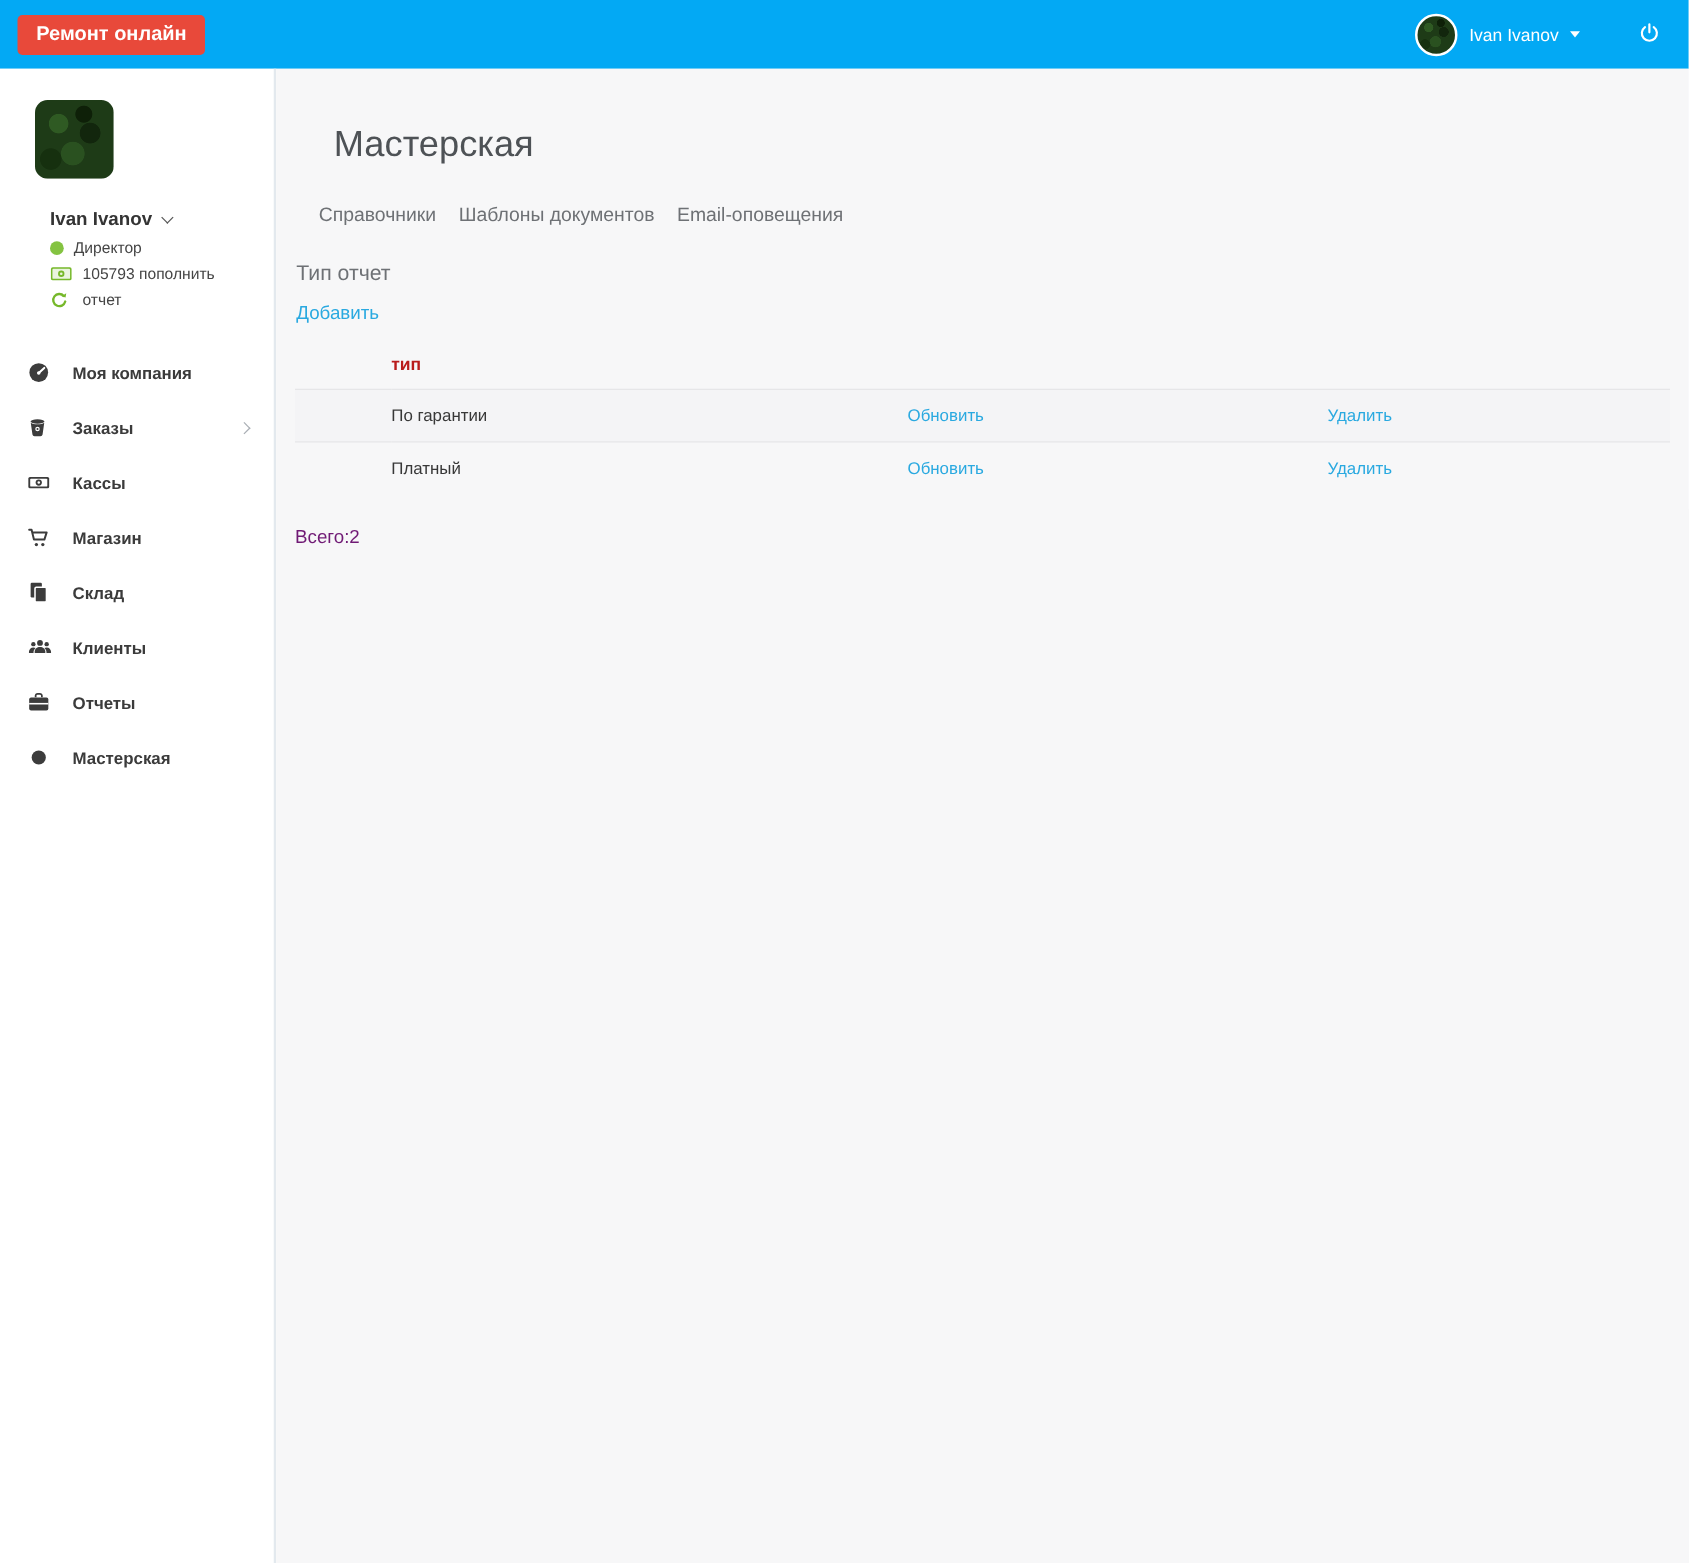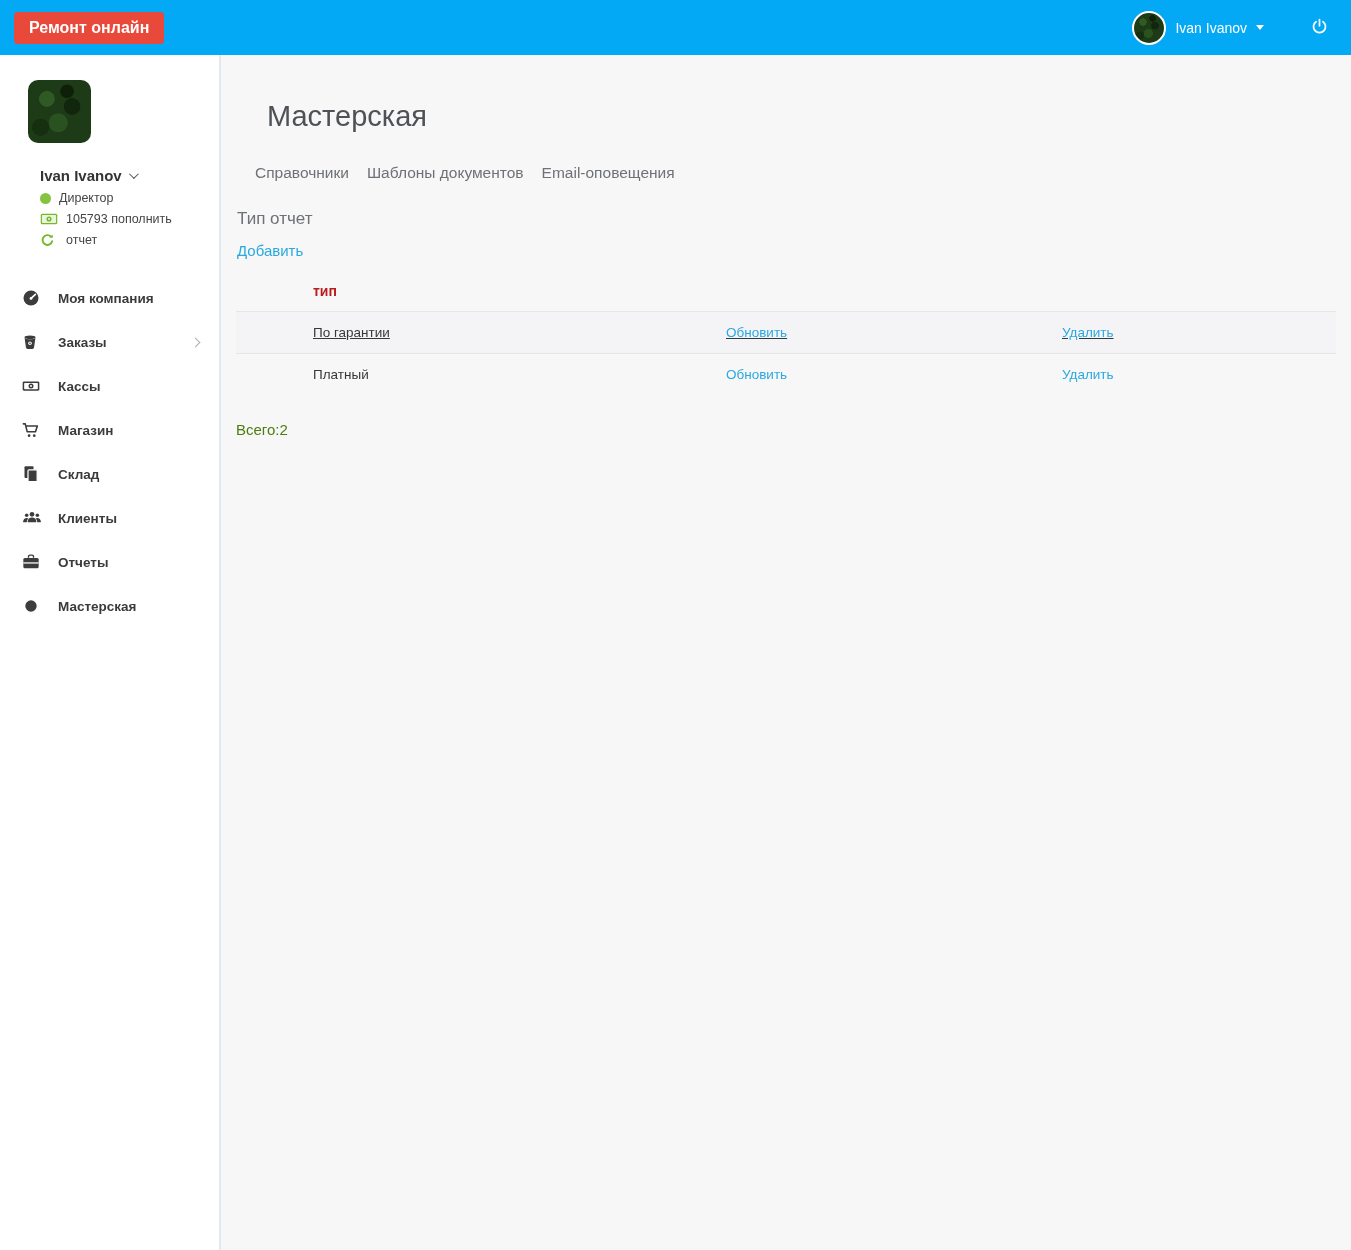--- a/index.html
+++ b/index.html
@@ -174,24 +174,24 @@
     border-bottom: 1px solid #e6e6e8;
     padding: 0;
   }
   .data-table td {
     height: 42px;
     font-size: 13.5px;
     color: #383838;
     padding: 0;
   }
   .data-table tbody tr:first-child { background: #f4f4f6; }
-  .data-table tbody tr:first-child td { border-bottom: 1px solid #e6e6e8; text-decoration: underline; }
+  .data-table tbody tr:first-child td { border-bottom: 1px solid #e6e6e8; }
   .data-table a { color: #2aa9e0; text-decoration: none; cursor: pointer; margin-left: 10px; }
 
-  .total-text { margin-top: 26px; font-size: 15px; color: #4d7c0f; }
+  .total-text { margin-top: 26px; font-size: 15px; color: #701a75; }
 </style>
 </head>
 <body>
 
 <div class="topbar">
   <button class="brand-btn">Ремонт онлайн</button>
   <div class="topbar-right">
     <div class="user-menu">
       <div class="avatar-sm avatar-pattern"></div>
       <span class="topbar-user-name">Ivan Ivanov</span>

